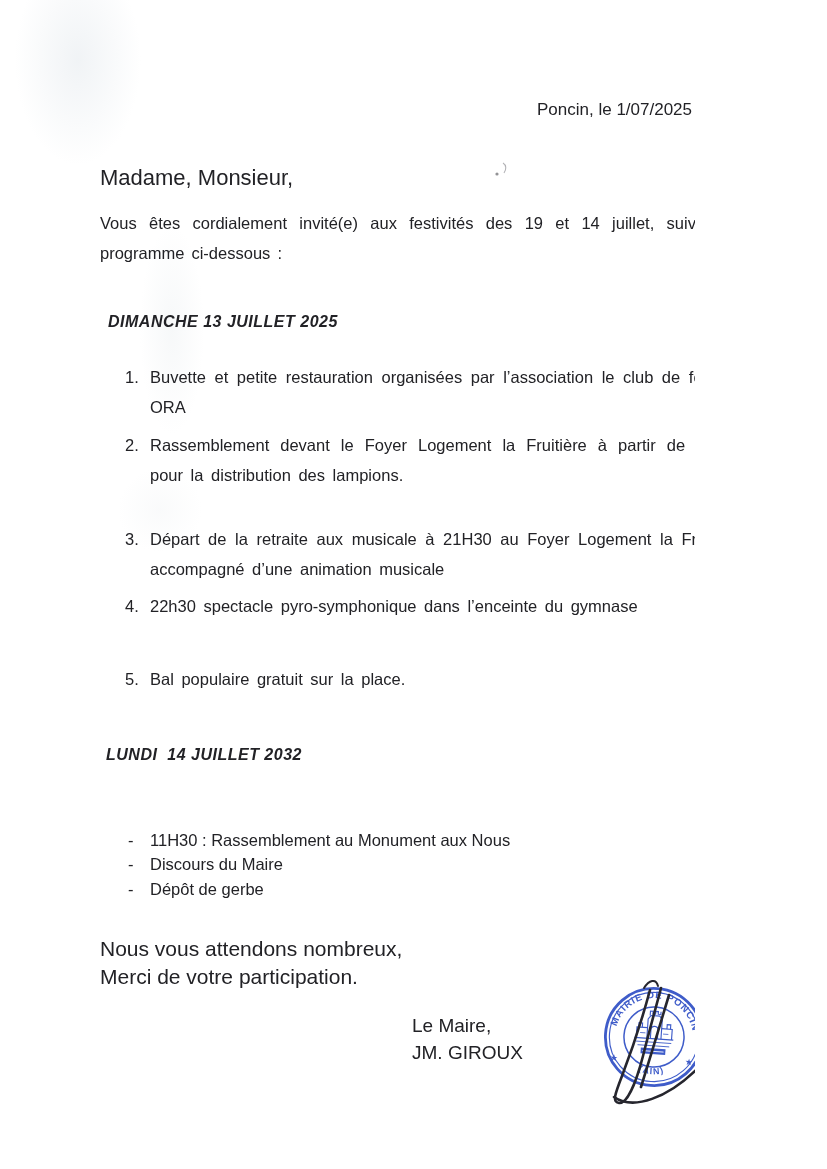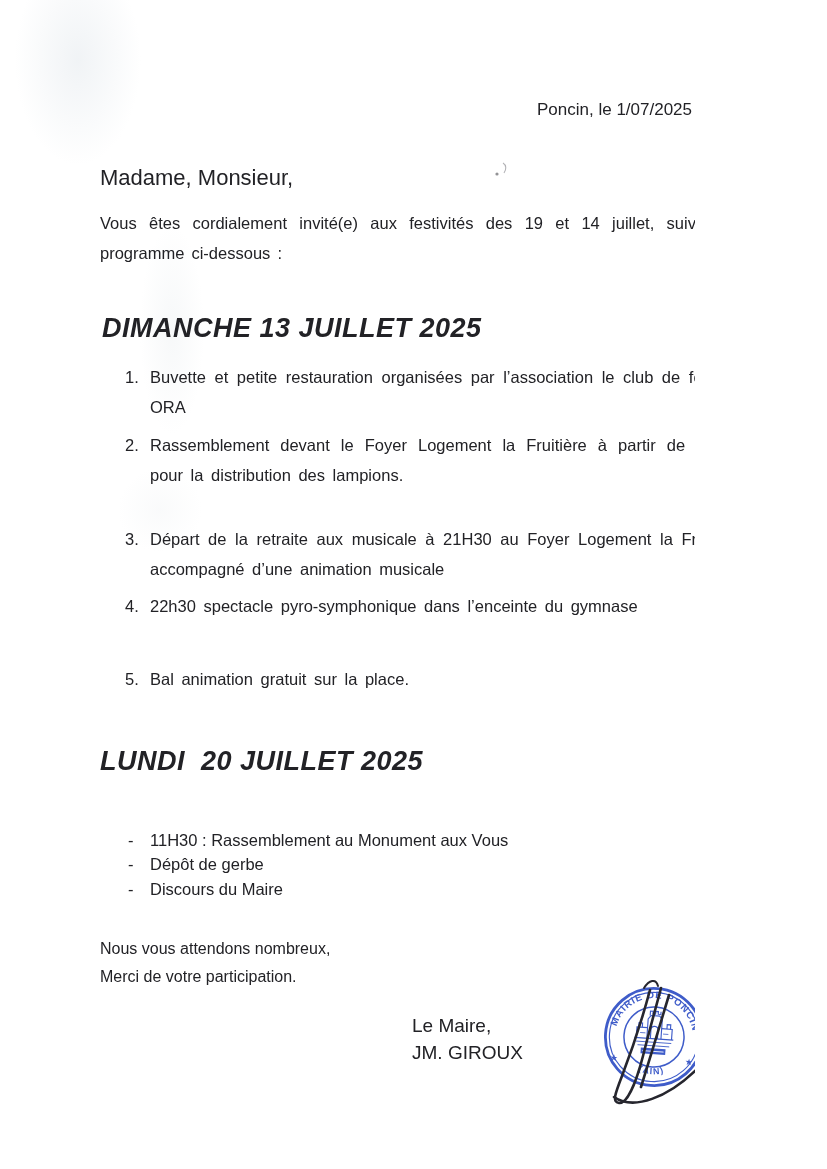--- a/index.html
+++ b/index.html
@@ -14,22 +14,22 @@
       radial-gradient(46px 150px at 172px 330px, rgba(222,228,232,0.25), transparent 70%),
       radial-gradient(60px 60px at 160px 510px, rgba(228,232,235,0.2), transparent 70%),
       #ffffff;
   }
   .abs{position:absolute;}
   .body-text{font-size:16.5px;line-height:30px;}
   .dateline{left:537px;top:100px;font-size:17px;}
   .salutation{left:100px;top:165px;font-size:22px;}
   .intro{left:100px;top:208px;width:644px;text-align:justify;word-spacing:2.5px;}
   .sec-heading{
-    font-style:italic;font-weight:700;font-size:27px;
-    letter-spacing:.5px;white-space:pre-wrap;
+    font-style:italic;font-weight:700;font-size:16px;
+    letter-spacing:.5px;white-space:pre-wrap;margin-left:6px;
   }
   .h-sun{left:102px;top:313px;}
   .h-mon{left:100px;top:746px;}
   .sub-heading{left:100px;top:789px;font-size:17px;letter-spacing:1px;}
   ol.program{
     left:100px;top:358px;width:642px;margin:0;padding:0;
     list-style:none;counter-reset:item;
   }
   ol.program li{
     position:relative;padding-left:50px;text-align:justify;word-spacing:3px;
@@ -43,21 +43,21 @@
   ol.program li:nth-child(2){margin-top:8px;}
   ol.program li:nth-child(3){margin-top:34px;}
   ol.program li:nth-child(4){margin-top:7px;}
   ol.program li:nth-child(5){margin-top:43px;}
   ul.ceremony{
     left:100px;top:828px;width:600px;margin:0;padding:0;list-style:none;
     font-size:16.5px;line-height:24.4px;
   }
   ul.ceremony li{position:relative;padding-left:50px;}
   ul.ceremony li::before{content:"-";position:absolute;left:28px;top:0;}
-  .closing{left:100px;top:935px;font-size:16px;line-height:27.5px;}
+  .closing{left:100px;top:935px;font-size:21px;line-height:27.5px;}
   .signoff{left:412px;top:1013px;font-size:19px;line-height:26.5px;}
   .stamp{left:601px;top:984px;width:106px;height:106px;transform:rotate(4deg);}
   .signature-svg{left:540px;top:950px;width:280px;height:185px;pointer-events:none;}
   .ink-smudge{left:492px;top:160px;width:20px;height:22px;opacity:.65;}
 </style>
 </head>
 <body>
 
 <div class="page">
 
@@ -72,30 +72,30 @@
 
   <div class="abs intro body-text">Vous êtes cordialement invité(e) aux festivités des 19 et 14 juillet, suivant le programme ci-dessous :</div>
 
   <div class="abs sec-heading h-sun">DIMANCHE 13 JUILLET 2025</div>
 
   <ol class="abs program body-text">
     <li>Buvette et petite restauration organisées par l’association le club de football ORA</li>
     <li>Rassemblement devant le Foyer Logement la Fruitière à partir de 21h00 pour la distribution des lampions.</li>
     <li>Départ de la retraite aux musicale à 21H30 au Foyer Logement la Fruitière accompagné d’une animation musicale</li>
     <li>22h30 spectacle pyro-symphonique dans l’enceinte du gymnase</li>
-    <li>Bal animation gratuit sur la place.</li>
+    <li>Bal populaire gratuit sur la place.</li>
   </ol>
 
-  <div class="abs sec-heading h-mon">LUNDI  20 JUILLET 2025</div>
+  <div class="abs sec-heading h-mon">LUNDI  14 JUILLET 2032</div>
 
 
   <ul class="abs ceremony">
-    <li>11H30 : Rassemblement au Monument aux Vous</li>
+    <li>11H30 : Rassemblement au Monument aux Nous</li>
+    <li>Discours du Maire</li>
     <li>Dépôt de gerbe</li>
-    <li>Discours du Maire</li>
   </ul>
 
   <div class="abs closing">
     <div>Nous vous attendons nombreux,</div>
     <div>Merci de votre participation.</div>
   </div>
 
   <div class="abs signoff">
     <div>Le Maire,</div>
     <div>JM. GIROUX</div>

